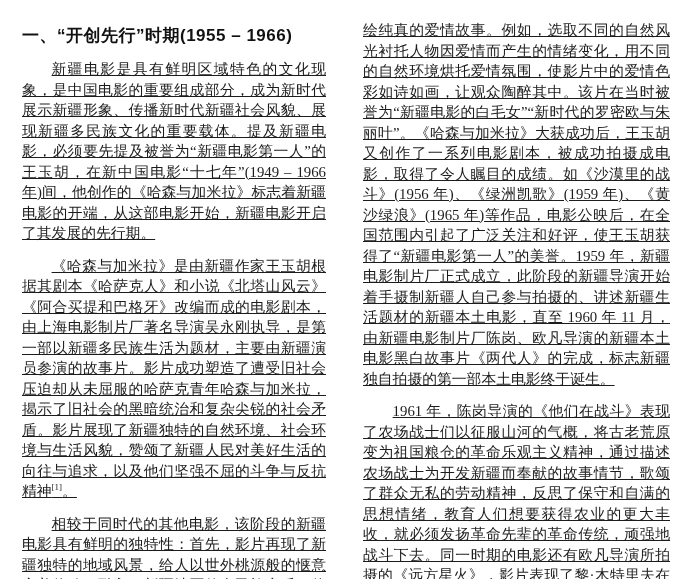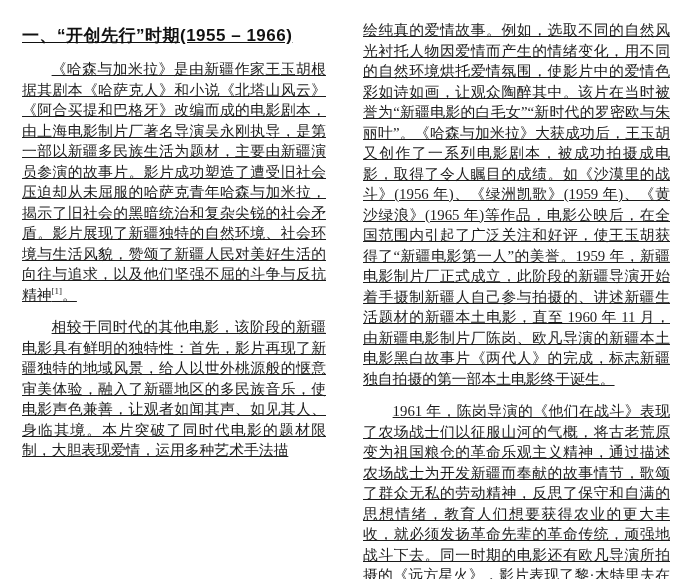--- a/index.html
+++ b/index.html
@@ -37,21 +37,20 @@
   .section-heading {
     margin: 25px 0 12px 12px;
     font-family: "Liberation Sans", sans-serif;
     font-weight: bold;
     font-size: 17px;
     line-height: 22px;
     letter-spacing: 0.5px;
     text-align: left;
     text-indent: 0;
     color: #111111;
-    text-decoration: underline;
   }
   .subsection-heading {
     margin: 14px 0 0 10px;
     font-style: italic;
     font-size: 15px;
     line-height: 21px;
     letter-spacing: 1px;
     text-align: left;
     text-indent: 0;
     color: #1c1c1c;
@@ -76,20 +75,21 @@
   }
 </style>
 </head>
 <body>
 
 <div class="page">
 
   <div class="col col-left">
     <h2 class="section-heading">一、“开创先行”时期(1955 – 1966)</h2>
     <div class="body-text">
+      <p class="para">新疆电影是具有鲜明区域特色的文化现象，是中国电影的重要组成部分，成为新时代展示新疆形象、传播新时代新疆社会风貌、展现新疆多民族文化的重要载体。提及新疆电影，必须要先提及被誉为“新疆电影第一人”的王玉胡，在新中国电影“十七年”(1949 – 1966 年)间，他创作的《哈森与加米拉》标志着新疆电影的开端，从这部电影开始，新疆电影开启了其发展的先行期。</p>
       <p class="para"><span>《哈森与加米拉》是由新疆作家王玉胡根据其剧本《哈萨克人》和小说《北塔山风云》《阿合买提和巴格牙》改编而成的电影剧本，由上海电影制片厂著名导演吴永刚执导，是第一部以新疆多民族生活为题材，主要由新疆演员参演的故事片。影片成功塑造了遭受旧社会压迫却从未屈服的哈萨克青年哈森与加米拉，揭示了旧社会的黑暗统治和复杂尖锐的社会矛盾。影片展现了新疆独特的自然环境、社会环境与生活风貌，赞颂了新疆人民对美好生活的向往与追求，以及他们坚强不屈的斗争与反抗精神</span><sup class="fnref">[1]</sup><span>。</span></p>
       <p class="para">相较于同时代的其他电影，该阶段的新疆电影具有鲜明的独特性：首先，影片再现了新疆独特的地域风景，给人以世外桃源般的惬意审美体验，融入了新疆地区的多民族音乐，使电影声色兼善，让观者如闻其声、如见其人、身临其境。本片突破了同时代电影的题材限制，大胆表现爱情，运用多种艺术手法描</p>
     </div>
   </div>
 
   <div class="col col-right">
     <p class="para cont">绘纯真的爱情故事。例如，选取不同的自然风光衬托人物因爱情而产生的情绪变化，用不同的自然环境烘托爱情氛围，使影片中的爱情色彩如诗如画，让观众陶醉其中。该片在当时被誉为“新疆电影的白毛女”“新时代的罗密欧与朱丽叶”。《哈森与加米拉》大获成功后，王玉胡又创作了一系列电影剧本，被成功拍摄成电影，取得了令人瞩目的成绩。如《沙漠里的战斗》(1956 年)、《绿洲凯歌》(1959 年)、《黄沙绿浪》(1965 年)等作品，电影公映后，在全国范围内引起了广泛关注和好评，使王玉胡获得了“新疆电影第一人”的美誉。1959 年，新疆电影制片厂正式成立，此阶段的新疆导演开始着手摄制新疆人自己参与拍摄的、讲述新疆生活题材的新疆本土电影，直至 1960 年 11 月，由新疆电影制片厂陈岗、欧凡导演的新疆本土电影黑白故事片《两代人》的完成，标志新疆独自拍摄的第一部本土电影终于诞生。</p>
     <p class="para"><span>1961 年，陈岗导演的《他们在战斗》表现了农场战士们以征服山河的气概，将古老荒原变为祖国粮仓的革命乐观主义精神，通过描述农场战士为开发新疆而奉献的故事情节，歌颂了群众无私的劳动精神，反思了保守和自满的思想情绪，教育人们想要获得农业的更大丰收，就必须发扬革命先辈的革命传统，顽强地战斗下去。同一时期的电影还有欧凡导演所拍摄的《远方星火》，影片表现了黎·木特里夫在短短的一生中对维吾尔族人民的新文化事业所作出的卓越贡献。新疆电影导演在发展初期拍摄出的电影数量虽然有限，但也形成了一定的风格特色</span></p>
   </div>
 

